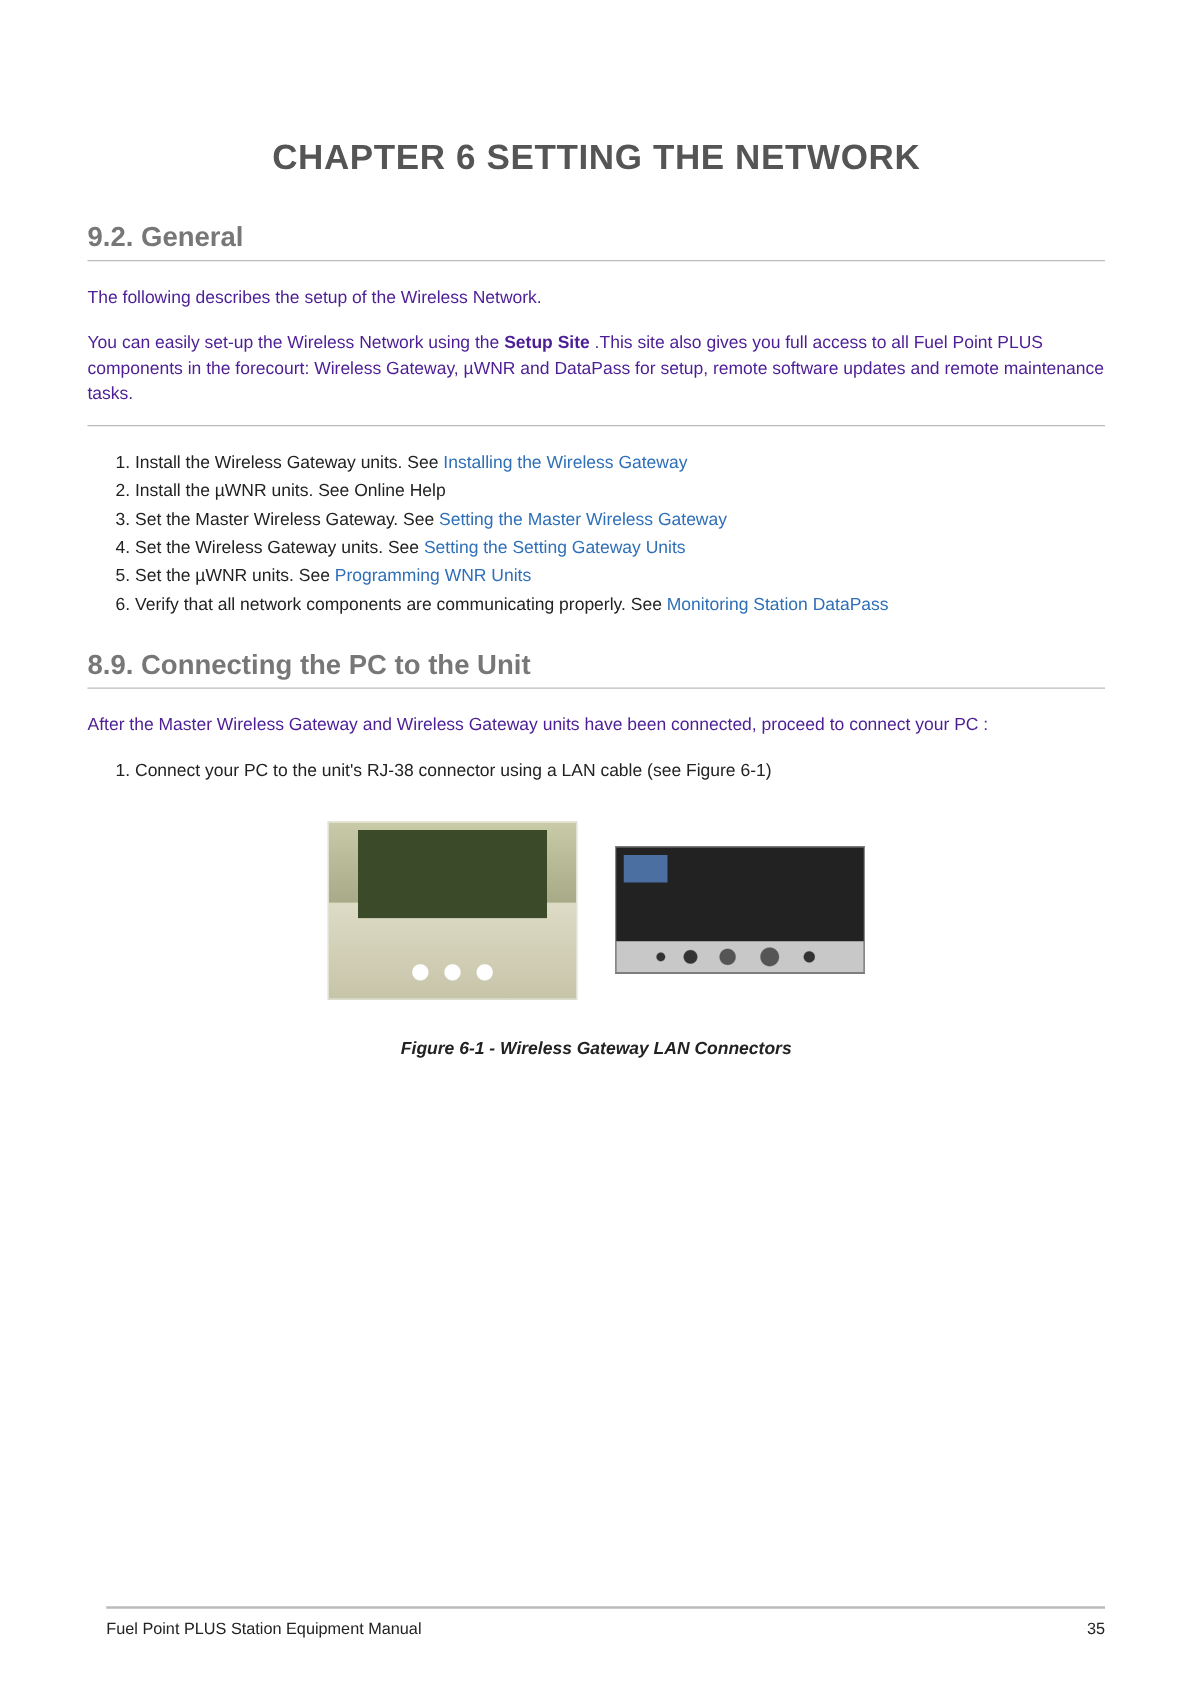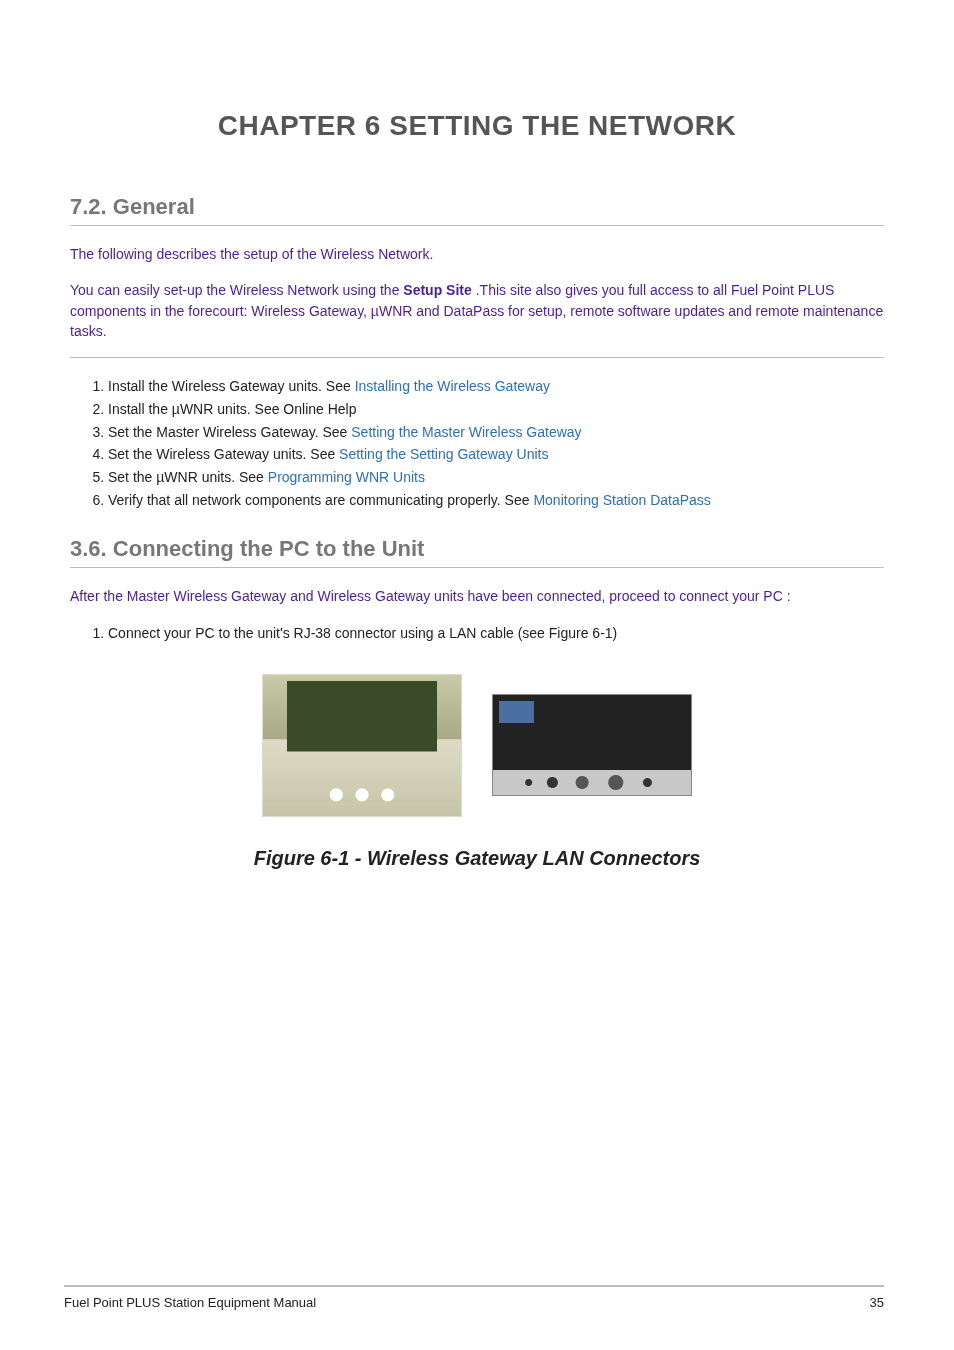--- a/index.html
+++ b/index.html
@@ -14,21 +14,21 @@
     padding: 110px 70px 50px 70px;
     box-sizing: border-box;
     min-height: 1350px;
     position: relative;
   }
   .chapter-title {
     text-align: center;
     font-size: 28px;
     font-weight: bold;
     color: #555555;
-    margin-bottom: 52px;
+    margin-bottom: 35px;
     letter-spacing: 0.5px;
   }
   .section-heading {
     font-size: 22px;
     font-weight: bold;
     color: #777777;
     margin-top: 25px;
     margin-bottom: 3px;
     padding-bottom: 2px;
   }
@@ -107,29 +107,29 @@
     height: 25px;
     background:
       radial-gradient(circle at 18% 50%, #333 0 3px, transparent 4px),
       radial-gradient(circle at 30% 50%, #333 0 5px, transparent 6px),
       radial-gradient(circle at 45% 50%, #555 0 6px, transparent 7px),
       radial-gradient(circle at 62% 50%, #555 0 7px, transparent 8px),
       radial-gradient(circle at 78% 50%, #333 0 4px, transparent 5px);
   }
   .figure-caption {
     text-align: center;
-    font-size: 20px;
+    font-size: 14px;
     font-weight: bold;
     font-style: italic;
     color: #222222;
     margin: 20px 0 60px 0;
   }
   .footer {
     position: absolute;
-    left: 64px;
+    left: 85px;
     right: 70px;
     bottom: 40px;
   }
   .footer-rule {
     border: none;
     border-top: 2px solid #bbbbbb;
     margin: 0 0 8px 0;
   }
   .footer-row {
     display: flex;
@@ -138,21 +138,21 @@
     color: #222222;
   }
 </style>
 </head>
 <body>
 
 <div class="page">
 
   <div class="chapter-title">CHAPTER 6  SETTING THE NETWORK</div>
 
-  <div class="section-heading">7.2. General</div>
+  <div class="section-heading">9.2. General</div>
   <hr class="section-rule">
 
   <p class="body-text">The following describes the setup of the Wireless Network.</p>
 
   <p class="body-text">
     <span>You can easily set-up the Wireless Network using the </span>
     <span class="bold-inline">Setup Site</span>
     <span>.This site also gives you full access to all Fuel Point PLUS components in the forecourt: Wireless Gateway, µWNR and DataPass for setup, remote software updates and remote maintenance tasks.</span>
   </p>
 
@@ -172,21 +172,21 @@
       <span>Set the Wireless Gateway units. See </span><span class="link">Setting the Setting Gateway Units</span><span></span>
     </li>
     <li>
       <span>Set the µWNR units. See </span><span class="link">Programming WNR Units</span><span></span>
     </li>
     <li>
       <span>Verify that all network components are communicating properly. See </span><span class="link">Monitoring Station DataPass</span><span></span>
     </li>
   </ol>
 
-  <div class="section-heading">3.6. Connecting the PC to the Unit</div>
+  <div class="section-heading">8.9. Connecting the PC to the Unit</div>
   <hr class="section-rule">
 
   <p class="body-text">After the Master Wireless Gateway and Wireless Gateway units have been connected, proceed to connect your PC :</p>
 
   <ol class="num-list">
     <li>Connect your PC to the unit's RJ-38 connector using a LAN cable (see Figure 6-1)</li>
   </ol>
 
   <div class="figure-row">
     <div class="placeholder-img img-left"></div>

